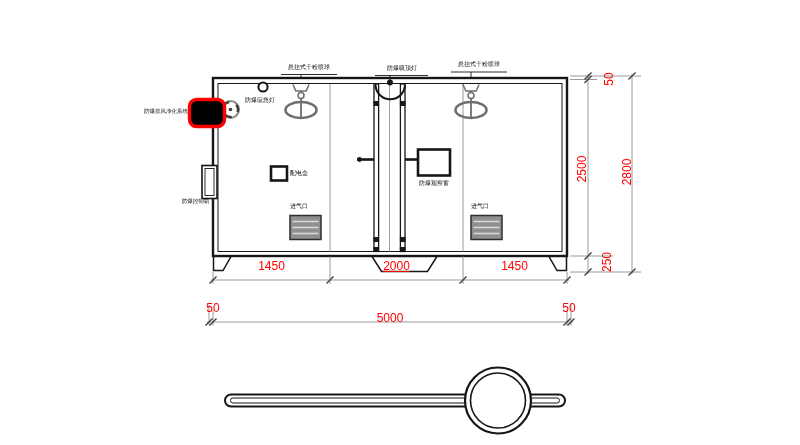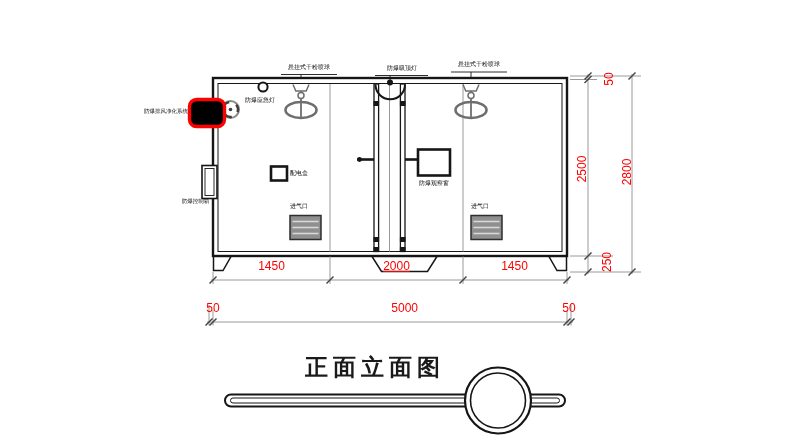--- a/index.html
+++ b/index.html
@@ -162,22 +162,21 @@
 <div class="lbl tiny55" style="left:180px;top:199px;width:31px;">防爆控制箱</div>
 <div class="lbl left" style="left:290px;top:169.5px;width:22px;">配电盒</div>
 <div class="lbl" style="left:414px;top:180px;width:40px;">防爆观察窗</div>
 <div class="lbl left" style="left:290px;top:203px;width:22px;">进气口</div>
 <div class="lbl left" style="left:471px;top:203px;width:22px;">进气口</div>
 
 <div class="dim" style="left:243px;top:259.5px;width:57px;">1450</div>
 <div class="dim" style="left:368px;top:259.5px;width:57px;text-decoration:underline;">2000</div>
 <div class="dim" style="left:486px;top:259.5px;width:57px;">1450</div>
 <div class="dim" style="left:198px;top:301.5px;width:30px;">50</div>
-<div class="dim" style="left:362px;top:302px;width:56px;text-align:right;">5000</div>
+<div class="dim" style="left:362px;top:312px;width:56px;">5000</div>
 <div class="dim" style="left:554px;top:301.5px;width:30px;">50</div>
 <div class="dim rot" style="left:596.5px;top:73px;width:24px;">50</div>
 <div class="dim rot" style="left:560px;top:163px;width:44px;">2500</div>
 <div class="dim rot" style="left:590px;top:256px;width:34px;">250</div>
 <div class="dim rot" style="left:604.5px;top:166px;width:44px;">2800</div>
 
-<div class="title">正面立面图</div>
 
 </div>
 
 </body></html>

